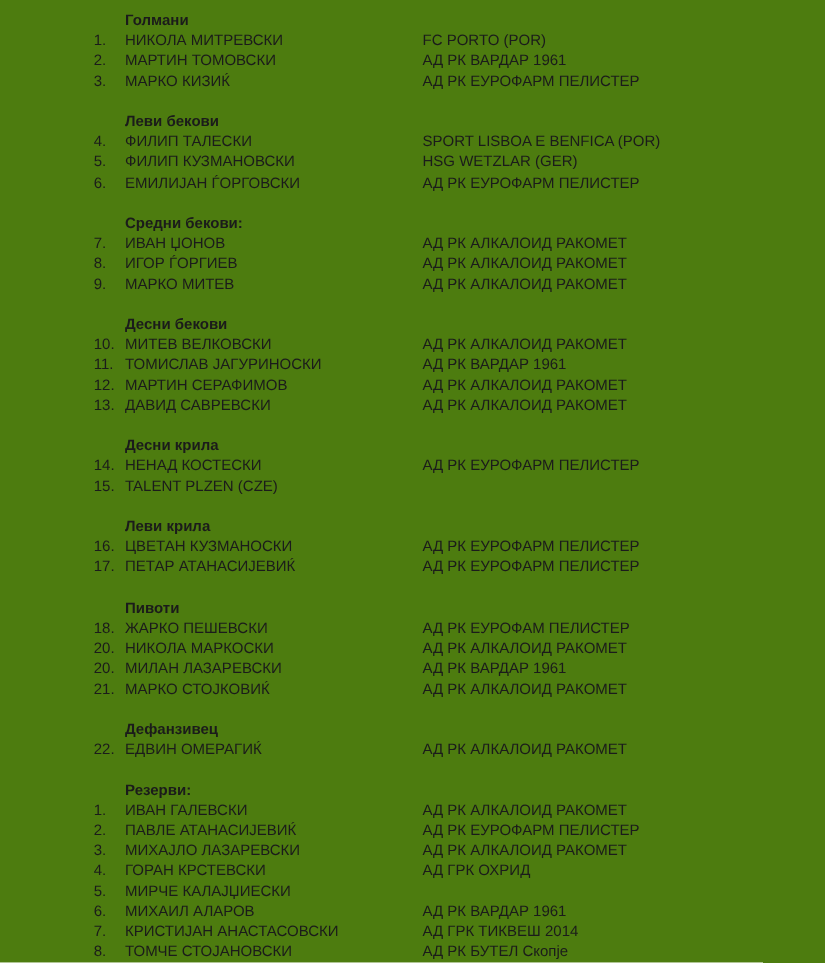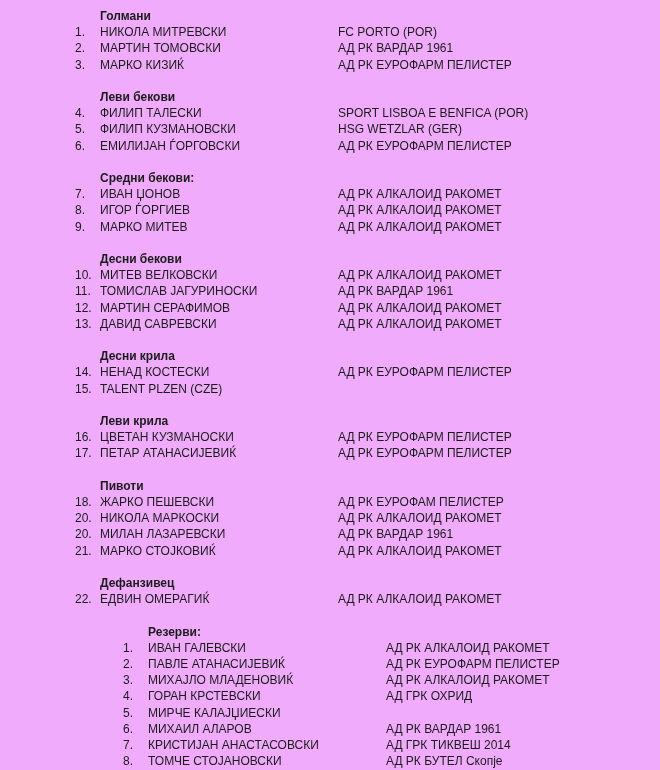--- a/index.html
+++ b/index.html
@@ -4,35 +4,34 @@
 <style>
   html, body {
     margin: 0;
     padding: 0;
     background: #ffffff;
   }
   .page {
     position: relative;
     width: 660px;
     height: 770px;
-    background: #f0abfc;
+    background: #4d7c0f;
     overflow: hidden;
     font-family: "Liberation Sans", sans-serif;
     font-size: 12px;
     line-height: 16.2px;
     color: #1b1b1b;
     box-sizing: border-box;
     padding-top: 8px;
   }
   .roster-section {
     margin: 0 0 16.2px 0;
   }
   .roster-section:last-child {
     margin-bottom: 5px;
-    padding-left: 48px;
   }
   .section-heading {
     font-weight: bold;
     margin-left: 100px;
     white-space: nowrap;
   }
   .player-row {
     display: flex;
     padding-left: 75px;
     white-space: nowrap;
@@ -195,21 +194,21 @@
           <span class="col-name">ИВАН ГАЛЕВСКИ</span>
           <span class="col-club">АД РК АЛКАЛОИД РАКОМЕТ</span>
         </div>
         <div class="player-row">
           <span class="col-num">2.</span>
           <span class="col-name">ПАВЛЕ АТАНАСИЈЕВИЌ</span>
           <span class="col-club">АД РК ЕУРОФАРМ ПЕЛИСТЕР</span>
         </div>
         <div class="player-row">
           <span class="col-num">3.</span>
-          <span class="col-name">МИХАЈЛО МЛАДЕНОВИЌ</span>
+          <span class="col-name">МИХАЈЛО ЛАЗАРЕВСКИ</span>
           <span class="col-club">АД РК АЛКАЛОИД РАКОМЕТ</span>
         </div>
         <div class="player-row">
           <span class="col-num">4.</span>
           <span class="col-name">ГОРАН КРСТЕВСКИ</span>
           <span class="col-club">АД ГРК ОХРИД</span>
         </div>
         <div class="player-row">
           <span class="col-num">5.</span>
           <span class="col-name">МИРЧЕ КАЛАЈЏИЕСКИ</span>

